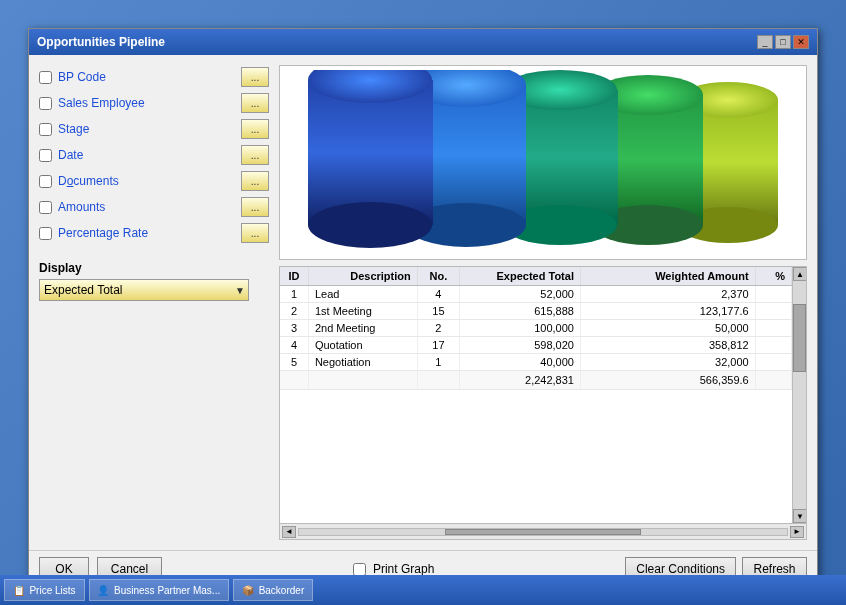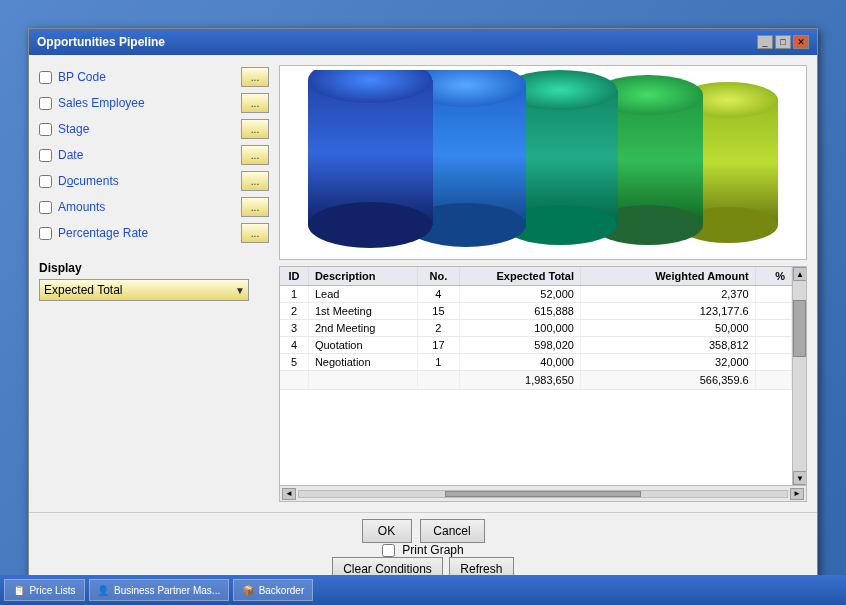--- a/index.html
+++ b/index.html
@@ -186,21 +186,21 @@
     table {
       width: 100%;
       border-collapse: collapse;
       font-size: 11px;
     }
     thead th {
       background: #e8e8f0;
       border-bottom: 1px solid #bbb;
       border-right: 1px solid #ddd;
       padding: 3px 6px;
-      text-align: left;
+      text-align: right;
       font-weight: bold;
       font-size: 11px;
       white-space: nowrap;
     }
     tbody td {
       border-bottom: 1px solid #e8e8e8;
       border-right: 1px solid #eee;
       padding: 2px 6px;
       white-space: nowrap;
     }
@@ -256,21 +256,20 @@
     }
 
     
     .dialog-bottom {
       padding: 6px 10px;
       display: flex;
       align-items: center;
       justify-content: space-between;
       border-top: 1px solid #ccc;
       flex-shrink: 0;
-      flex-direction: column;
     }
     .bottom-left {
       display: flex;
       gap: 8px;
       align-items: center;
     }
     .bottom-right {
       display: flex;
       gap: 6px;
       align-items: flex-end;
@@ -577,21 +576,21 @@
                   <td class="col-desc">Negotiation</td>
                   <td class="col-no">1</td>
                   <td class="col-expected">40,000</td>
                   <td class="col-weighted">32,000</td>
                   <td class="col-pct"></td>
                 </tr>
                 <tr class="total-row">
                   <td class="col-id"></td>
                   <td class="col-desc"></td>
                   <td class="col-no"></td>
-                  <td class="col-expected">1,983,650</td>
+                  <td class="col-expected">2,242,831</td>
                   <td class="col-weighted">566,359.6</td>
                   <td class="col-pct"></td>
                 </tr>
               </tbody>
             </table>
           </div>
           <div class="table-right-scroll">
             <div class="vscroll-btn">▲</div>
             <div class="vscroll-track">
               <div class="vscroll-thumb"></div>

